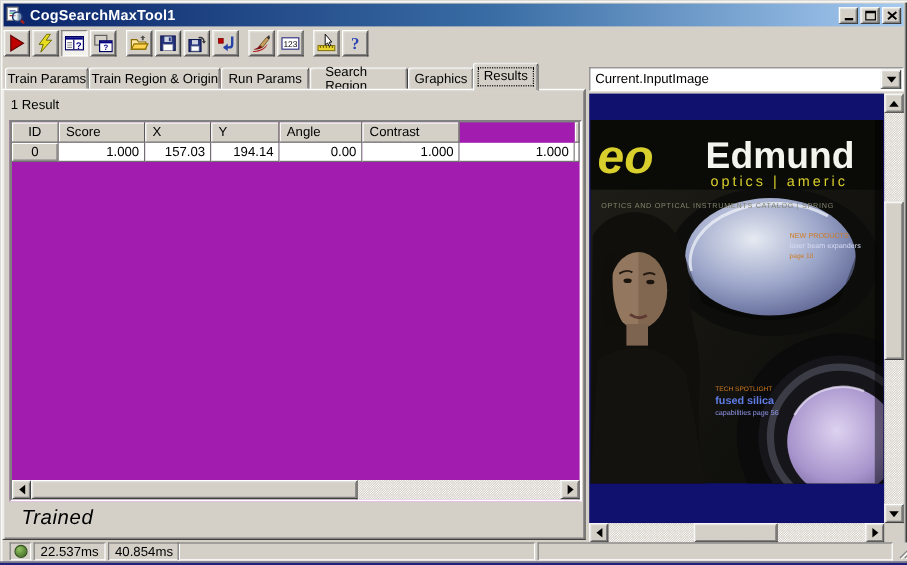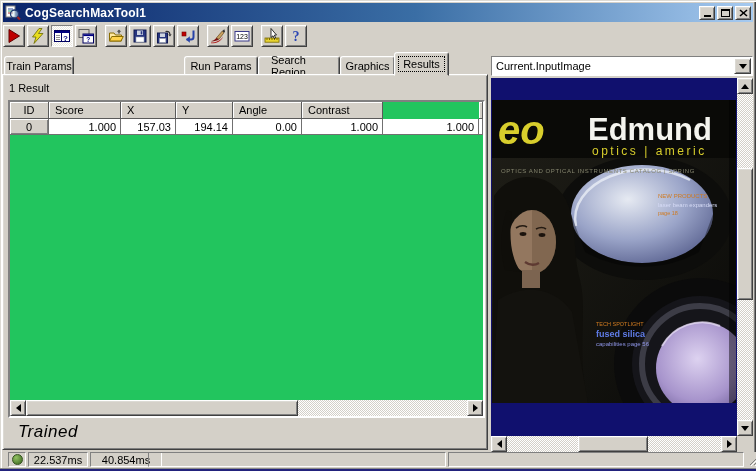--- a/index.html
+++ b/index.html
@@ -40,21 +40,21 @@
   .tab{position:absolute;top:56px;height:19px;background:#d4d0c8;
     border:1px solid;border-color:#ffffff #404040 transparent #ffffff;
     border-radius:3px 3px 0 0;box-shadow:inset 1px 1px 0 #dcdad4, inset -1px 0 0 #808080;
     display:flex;align-items:center;justify-content:center;font-size:11px;cursor:default;}
   .tab.active{top:52px;height:24px;z-index:5;}
   .tab .focus{outline:1px dotted #000;padding:1px 4px;}
   .tabpage{left:2px;top:74px;width:486px;height:376px;background:#d4d0c8;
     border:1px solid;border-color:#ffffff #404040 #404040 #ffffff;
     box-shadow:inset 1px 1px 0 #dcdad4, inset -1px -1px 0 #808080;}
   
-  .grid{left:5px;top:25px;width:477px;height:318px;background:#22c55e;
+  .grid{left:5px;top:25px;width:477px;height:318px;background:#a21caf;
     border:2px solid;border-color:#808080 #ffffff #ffffff #808080;}
   .hcell{position:absolute;top:0;height:17px;background:#d4d0c8;
     border-right:1px solid #5a5a5a;border-bottom:1px solid #5a5a5a;
     box-shadow:inset 1px 1px 0 #ffffff;
     display:flex;align-items:center;padding-left:6px;font-size:11px;}
   .dcell{position:absolute;top:17px;height:16px;background:#fff;
     border-right:1px solid #707070;border-bottom:1px solid #707070;
     display:flex;align-items:center;justify-content:flex-end;padding-right:4px;font-size:11px;}
   .dcell.rowhead{background:#d4d0c8;justify-content:center;padding-right:0;
     box-shadow:inset 1px 1px 0 #ffffff, inset -1px -1px 0 #808080;}
@@ -204,20 +204,23 @@
     <button class="raised tbtn abs" style="left:285px;">
       <svg width="16" height="16" viewBox="0 0 16 16">
         <text x="8" y="13" font-size="14" font-weight="bold" text-anchor="middle" fill="#2b46b4" font-family="Liberation Serif,serif">?</text>
         </svg>
     </button>
   </div>
 
   <div class="tab" style="left:4px;width:70px;">
       <span>Train Params</span>
     </div>
+  <div class="tab" style="left:74px;width:110px;">
+      <span>Train Region &amp; Origin</span>
+    </div>
   <div class="tab" style="left:184px;width:74px;">
       <span>Run Params</span>
     </div>
   <div class="tab" style="left:258px;width:82px;padding-left:12px;">
       <span>Search Region</span>
     </div>
   <div class="tab" style="left:340px;width:55px;">
       <span>Graphics</span>
     </div>
   <div class="tab active" style="left:394px;width:55px;">
@@ -348,21 +351,21 @@
   </div>
   <div class="abs" style="left:737px;top:436px;width:16px;height:16px;background:#d4d0c8;"></div>
 
   <div class="abs statusbar">
     <div class="spanel sunken-lite" style="left:1px;width:18px;">
       <span class="status-dot"></span>
     </div>
     <div class="spanel sunken-lite" style="left:21px;width:60px;">
       <span>22.537ms</span>
     </div>
-    <div class="spanel sunken-lite" style="left:83px;width:72px;">
+    <div class="spanel sunken-lite" style="left:83px;width:60px;">
       <span>40.854ms</span>
     </div>
     <div class="spanel sunken-lite" style="left:141px;width:298px;"></div>
     <div class="spanel sunken-lite" style="left:441px;width:296px;"></div>
     <div class="spanel" style="left:739px;width:13px;">
       <svg width="12" height="12" viewBox="0 0 12 12">
         <line x1="11" y1="3" x2="3" y2="11" stroke="#808080"></line>
           <line x1="12" y1="4" x2="4" y2="12" stroke="#fff"></line>
         <line x1="11" y1="7" x2="7" y2="11" stroke="#808080"></line>
           <line x1="12" y1="8" x2="8" y2="12" stroke="#fff"></line>

